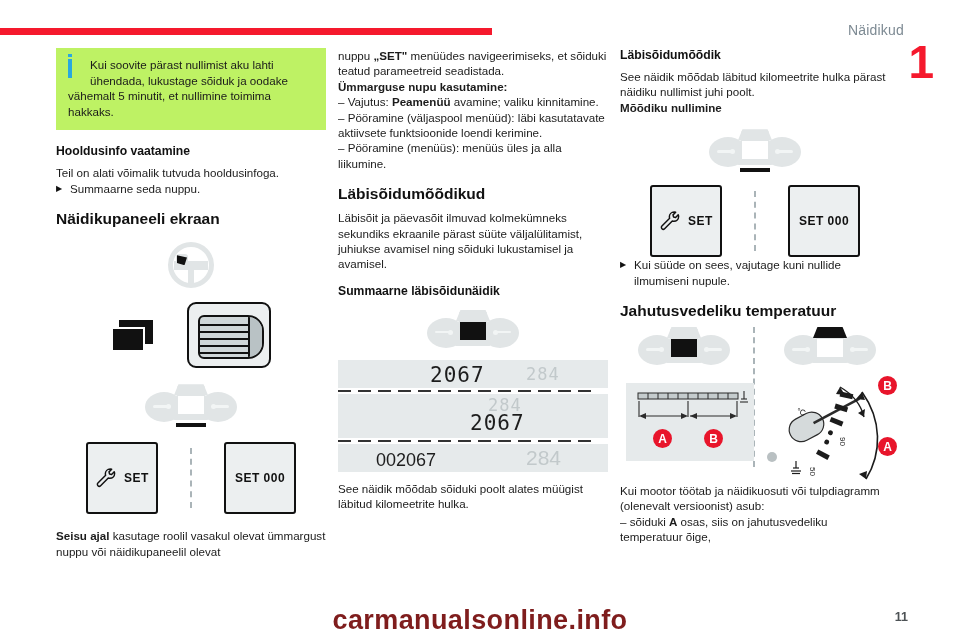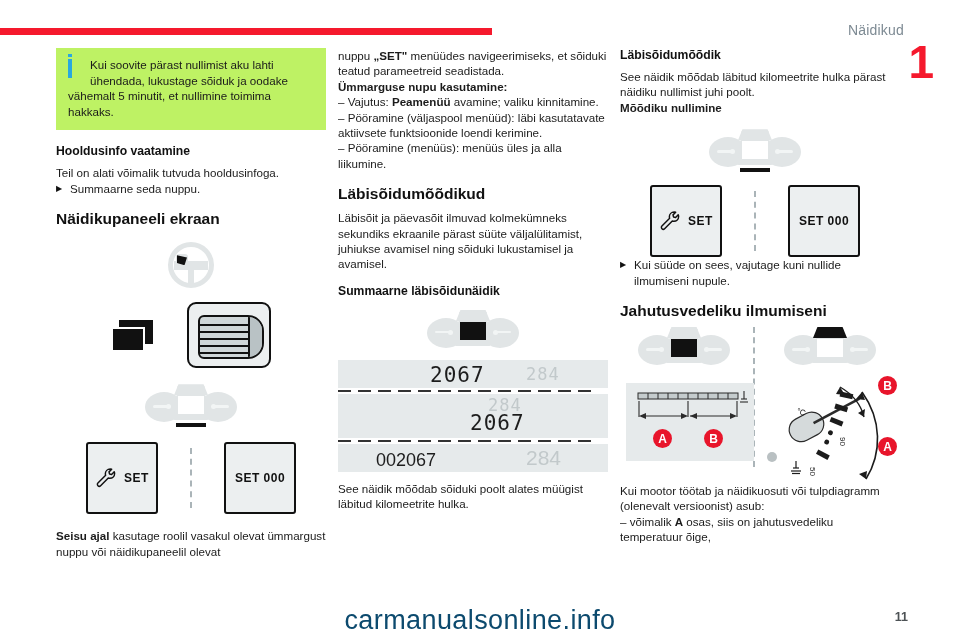--- a/index.html
+++ b/index.html
@@ -216,22 +216,23 @@
   
   .analog { position: relative; width: 132px; height: 120px; }
 
   
   .arrow-li { position: relative; padding-left: 14px; }
   .arrow-li:before {
     content: "\25B6"; position: absolute; left: 0; top: 0; font-size: 8px; color:#111;
   }
   .watermark {
     position: absolute; left: 0; right: 0; bottom: 4px; text-align: center;
-    font-size: 27px; color: #0c4a6e; letter-spacing: .4px;
+    font-size: 27px; color: #7f1d1d; letter-spacing: .4px;
     font-family: "Liberation Sans", sans-serif;
+    font-weight: bold;
   }
   .pagenum {
     position: absolute; right: 52px; bottom: 16px;
     font-size: 12.5px; font-weight: bold; color: #4d5255;
   }
 </style>
 </head>
 <body>
 
 <div class="page">
@@ -425,21 +426,21 @@
         <span class="setlbl">SET</span>
       </div>
       <div class="divider-v"></div>
       <div class="setbox right">
         <span class="setlbl">SET  000</span>
       </div>
     </div>
 
     <p class="ln arrow-li" style="">Kui süüde on sees, vajutage kuni nullide ilmumiseni nupule.</p>
 
-    <h2 class="sec-big">Jahutusvedeliku ilmumiseni</h2>
+    <h2 class="sec-big">Jahutusvedeliku temperatuur</h2>
 
     <div class="fig" style="margin-top:6px; height:150px;">
 
       <div style="position:absolute;left:133px;top:0;height:140px;border-left:2px dashed #aab4b8;"></div>
 
       <div style="position:absolute;left:6px;top:0;">
         <div class="cluster" style="margin-left:12px">
           <div class="lobe l"></div>
           <div class="lobe r"></div>
           <div class="needle l"></div>
@@ -540,19 +541,19 @@
             </g>
             <circle cx="6" cy="82" r="5" fill="#b9c0c2"></circle>
           </svg>
           <div class="badge" style="position:absolute;left:112px;top:1px;">B</div>
           <div class="badge" style="position:absolute;left:112px;top:62px;">A</div>
         </div>
       </div>
     </div>
 
     <p class="ln" style="margin-top:6px">Kui mootor töötab ja näidikuosuti või tulpdiagramm (olenevalt versioonist) asub:</p>
-    <p class="ln"><span>–  võimalik </span><b>A</b><span> osas, siis on jahutusvedeliku temperatuur õige,</span></p>
+    <p class="ln"><span>–  sõiduki </span><b>A</b><span> osas, siis on jahutusvedeliku temperatuur õige,</span></p>
   </div>
 
   <div class="pagenum">11</div>
   <div class="watermark">carmanualsonline.info</div>
 
 </div>
 
 </body></html>

